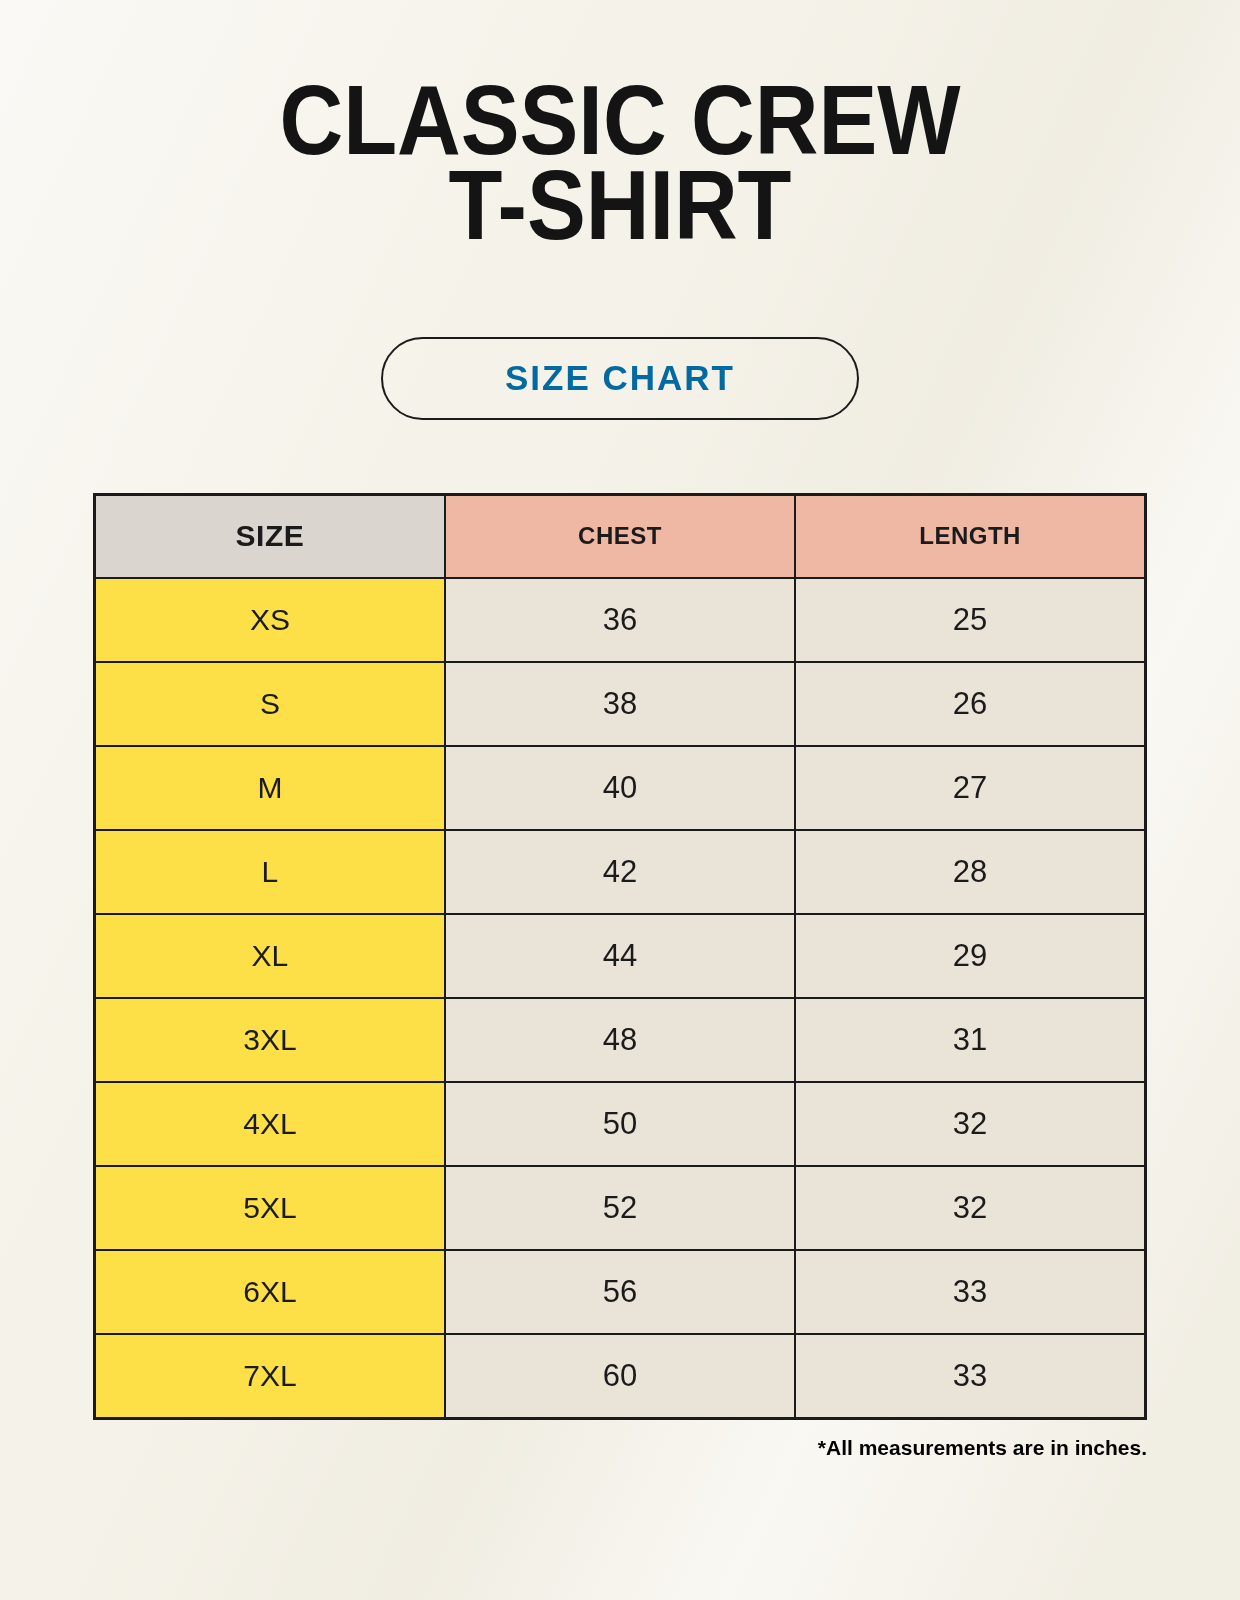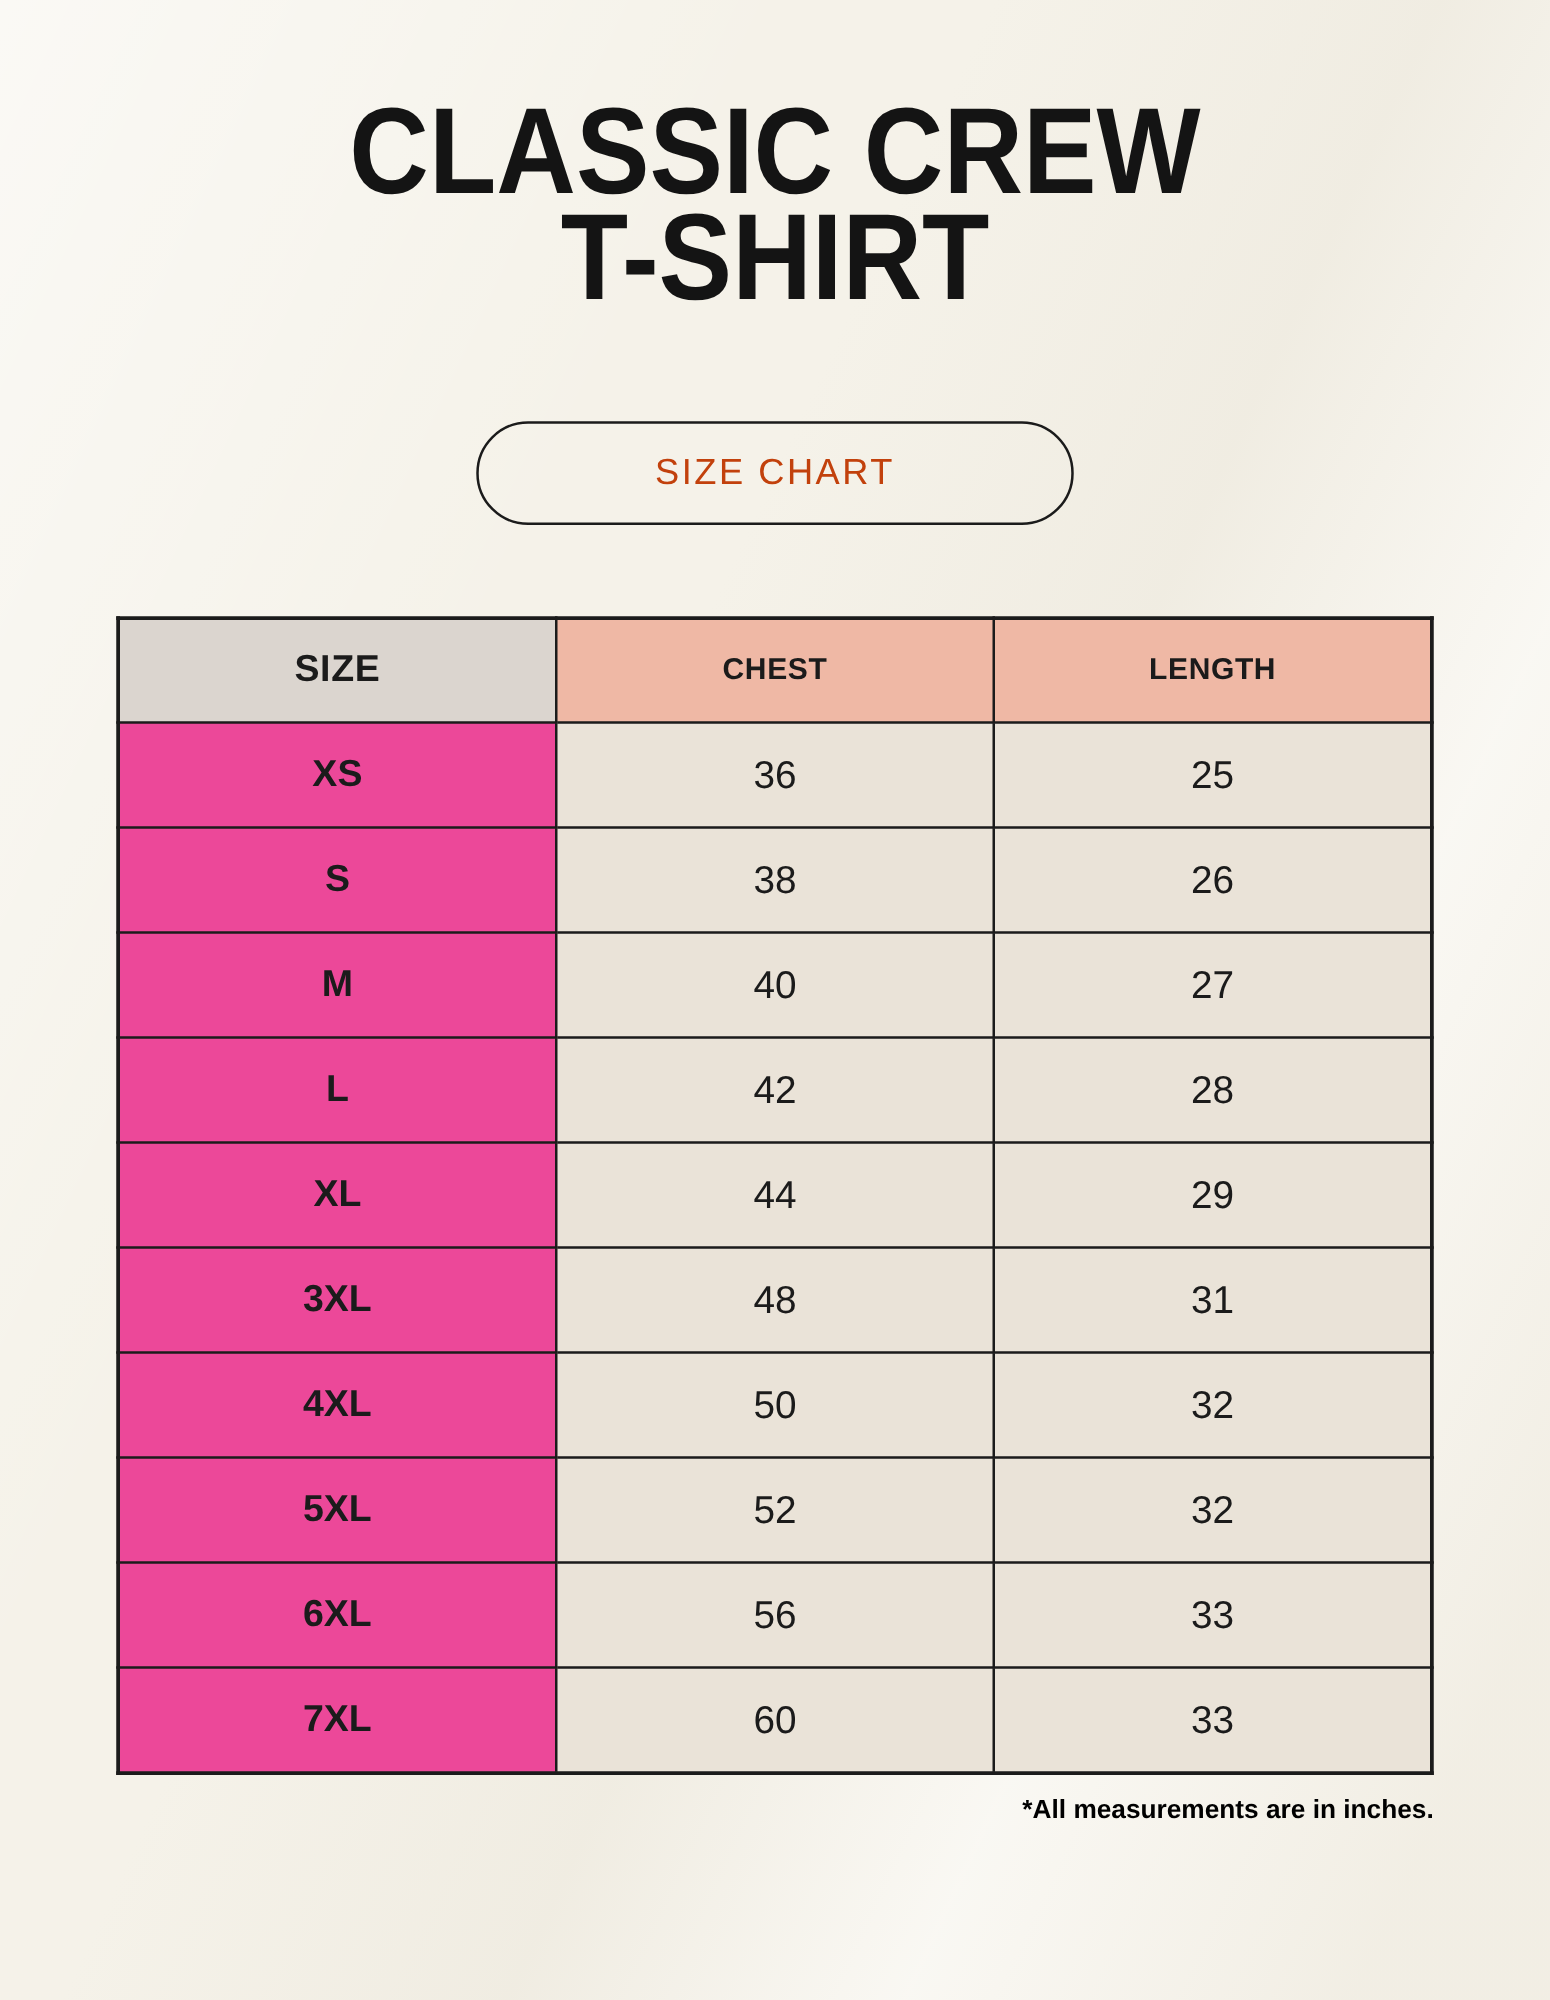--- a/index.html
+++ b/index.html
@@ -36,24 +36,24 @@
     text-align: center;
   }
 
   .size-chart-badge {
     display: inline-block;
     width: 478px;
     height: 83px;
     line-height: 78px;
     border: 2.5px solid #1b1b1b;
     border-radius: 42px;
-    font-size: 29px;
-    font-weight: normal;
+    font-size: 35px;
+    font-weight: bold;
     letter-spacing: 2px;
-    color: #c2410c;
+    color: #0369a1;
     background: transparent;
   }
 
   table.size-table {
     width: 1054px;
     margin: 73px auto 0 auto;
     border-collapse: collapse;
     border: 3px solid #1b1b1b;
     table-layout: fixed;
   }
@@ -61,21 +61,21 @@
   table.size-table th,
   table.size-table td {
     border: 2.5px solid #1b1b1b;
     height: 84px;
     text-align: center;
     vertical-align: middle;
   }
 
   th.col-size      { background: #dbd5cf; font-size: 30px; font-weight: bold; letter-spacing: 0.5px; }
   th.col-accent    { background: #efb8a5; font-size: 24px; font-weight: bold; letter-spacing: 0.5px; }
-  td.label-cell    { background: #ec4899; font-size: 30px; font-weight: bold; }
+  td.label-cell    { background: #fde047; font-size: 30px; font-weight: normal; }
   td.value-cell    { background: #eae3d8; font-size: 31px; font-weight: normal; }
 
   .footnote {
     width: 1054px;
     margin: 16px auto 0 auto;
     text-align: right;
     font-size: 21px;
     font-weight: bold;
     color: #000000;
   }

